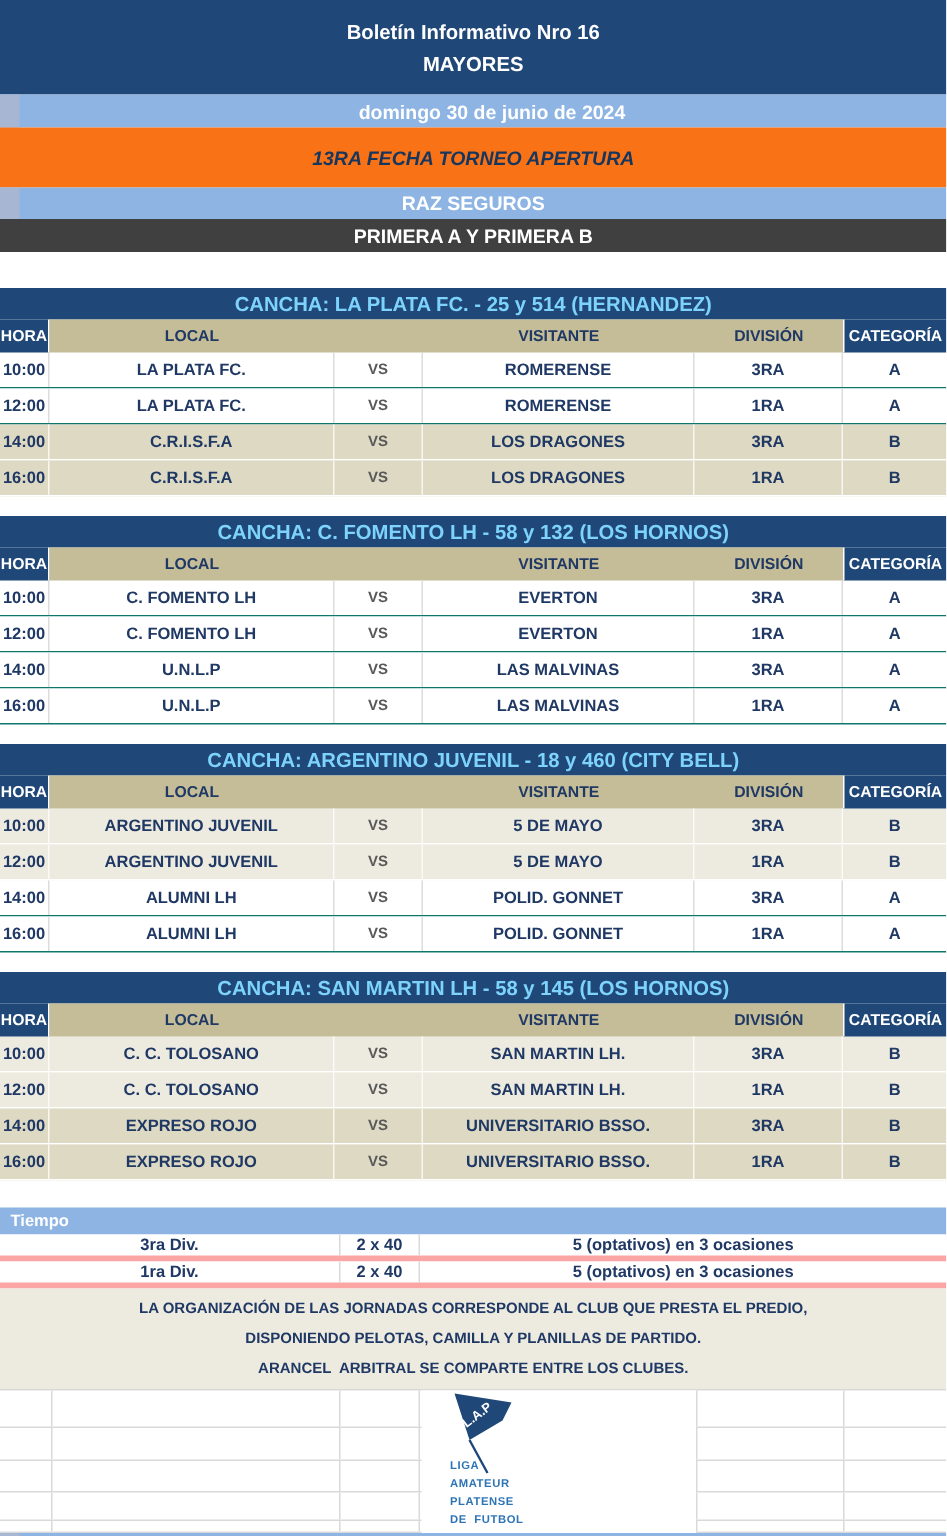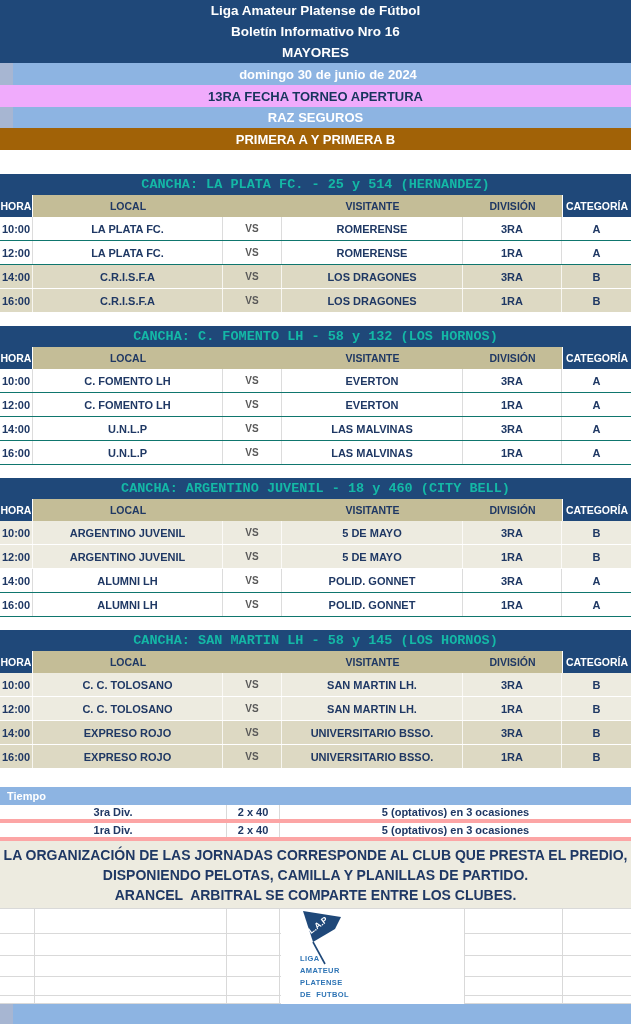--- a/index.html
+++ b/index.html
@@ -6,28 +6,28 @@
   .sheet{
     position:relative;width:631px;height:1024px;margin:0 auto;
     font-family:"Liberation Sans","DejaVu Sans",sans-serif;
     font-weight:700;color:#1F3864;background:#fff;overflow:hidden;
   }
   
   .title-block{height:63px;background:#1F4879;display:flex;flex-direction:column;justify-content:center;}
   .title-line{height:21px;line-height:21px;text-align:center;color:#fff;font-size:13.5px;}
   .banner{position:relative;display:flex;align-items:center;justify-content:center;font-size:13px;}
   .b-date{height:22px;background:#8DB4E2;color:#fff;padding-left:25px;}
-  .b-fecha{height:22px;background:#f0abfc;color:#17365D;}
+  .b-fecha{height:40px;background:#f97316;color:#17365D;font-style:italic;}
   .b-sponsor{height:21px;background:#8DB4E2;color:#fff;}
-  .b-primera{height:22px;background:#a16207;color:#fff;}
+  .b-primera{height:22px;background:#404040;color:#fff;}
   .strip{position:absolute;left:0;top:0;bottom:0;width:13px;background:#A7B6D2;}
   
   #tables{padding-top:24px;}
   .match-table{margin-bottom:13px;}
-  .venue-band{height:21px;background:#1F4879;color:#14b8a6;font-size:13.5px;display:flex;align-items:center;justify-content:center;font-family:Liberation Mono, monospace;}
+  .venue-band{height:21px;background:#1F4879;color:#7dd3fc;font-size:13.5px;display:flex;align-items:center;justify-content:center;}
   .cols-row{display:flex;height:22px;}
   .ch{font-size:10.5px;display:flex;align-items:center;justify-content:center;box-sizing:border-box;}
   .hora-h{width:33px;background:#1F4879;color:#fff;border-right:1px solid #fff;}
   .cat-h{width:69px;background:#1F4879;color:#fff;border-left:1px solid #fff;}
   .tan-wrap{display:flex;width:529px;background:#C4BD97;}
   .ch.t{color:#1F3864;}
   .w-hora{width:33px;}.w-local{width:190px;}.w-vs{width:59px;}
   .w-vis{width:181px;}.w-div{width:99px;}.w-cat{width:69px;}
   .match-row{display:flex;height:24px;box-sizing:border-box;border-bottom:1px solid #0f766e;}
   .mc{font-size:11px;display:flex;align-items:center;justify-content:center;box-sizing:border-box;border-right:1px solid #DCDCDC;}
@@ -40,41 +40,40 @@
   
   .info-table{margin-top:18px;}
   .ih{display:flex;height:18px;background:#8DB4E2;color:#fff;font-size:11px;}
   .ir{display:flex;height:18px;background:#fff;font-size:11px;border-bottom:4px solid #fca5a5;box-sizing:border-box;}
   .iw1{width:227px;}.iw2{width:53px;}.iw3{width:351px;}
   .ir .ic{border-right:1px solid #D9D9D9;}
   .ir .ic:last-child{border-right:none;}
   .ic{display:flex;align-items:center;justify-content:center;box-sizing:border-box;}
   
   .note{height:67px;background:#EDEBE0;display:flex;flex-direction:column;align-items:center;justify-content:center;}
-  .note-line{font-size:14px;line-height:20px;color:#1F3864;white-space:pre-wrap;text-align:left;}
+  .note-line{font-size:10px;line-height:20px;color:#1F3864;white-space:pre-wrap;text-align:left;}
   
   .grid{position:relative;height:96px;border-top:1px solid #D9D9D9;box-sizing:border-box;}
   .grow{display:flex;box-sizing:border-box;border-bottom:1px solid #D9D9D9;}
   .grow:last-child{border-bottom:none;}
   .gc{box-sizing:border-box;border-right:1px solid #D9D9D9;}
   .gc:last-child{border-right:none;}
   .g1{width:35px;}.g2{width:192px;}.g3{width:53px;}.g4{width:185px;}.g5{width:98px;}.g6{width:68px;}
   .logo-cover{position:absolute;left:281px;top:0;width:183px;height:95px;background:#fff;}
   .logo-svg{position:absolute;left:280px;top:0;}
   .logo-svg text{white-space:pre;}
   
   .bottom-bar{position:relative;height:20px;background:#8DB4E2;}
 </style>
 </head>
 <body>
 
 <div class="sheet">
 
   <div class="title-block">
-    <div class="title-line">Liga Amateur Platense de Fútbol</div>
     <div class="title-line">Boletín Informativo Nro 16</div>
     <div class="title-line">MAYORES</div>
   </div>
 
   <div class="banner b-date">
     <div class="strip"></div>
     <span>domingo 30 de junio de 2024</span>
   </div>
   <div class="banner b-fecha">
     <span>13RA FECHA TORNEO APERTURA</span>

